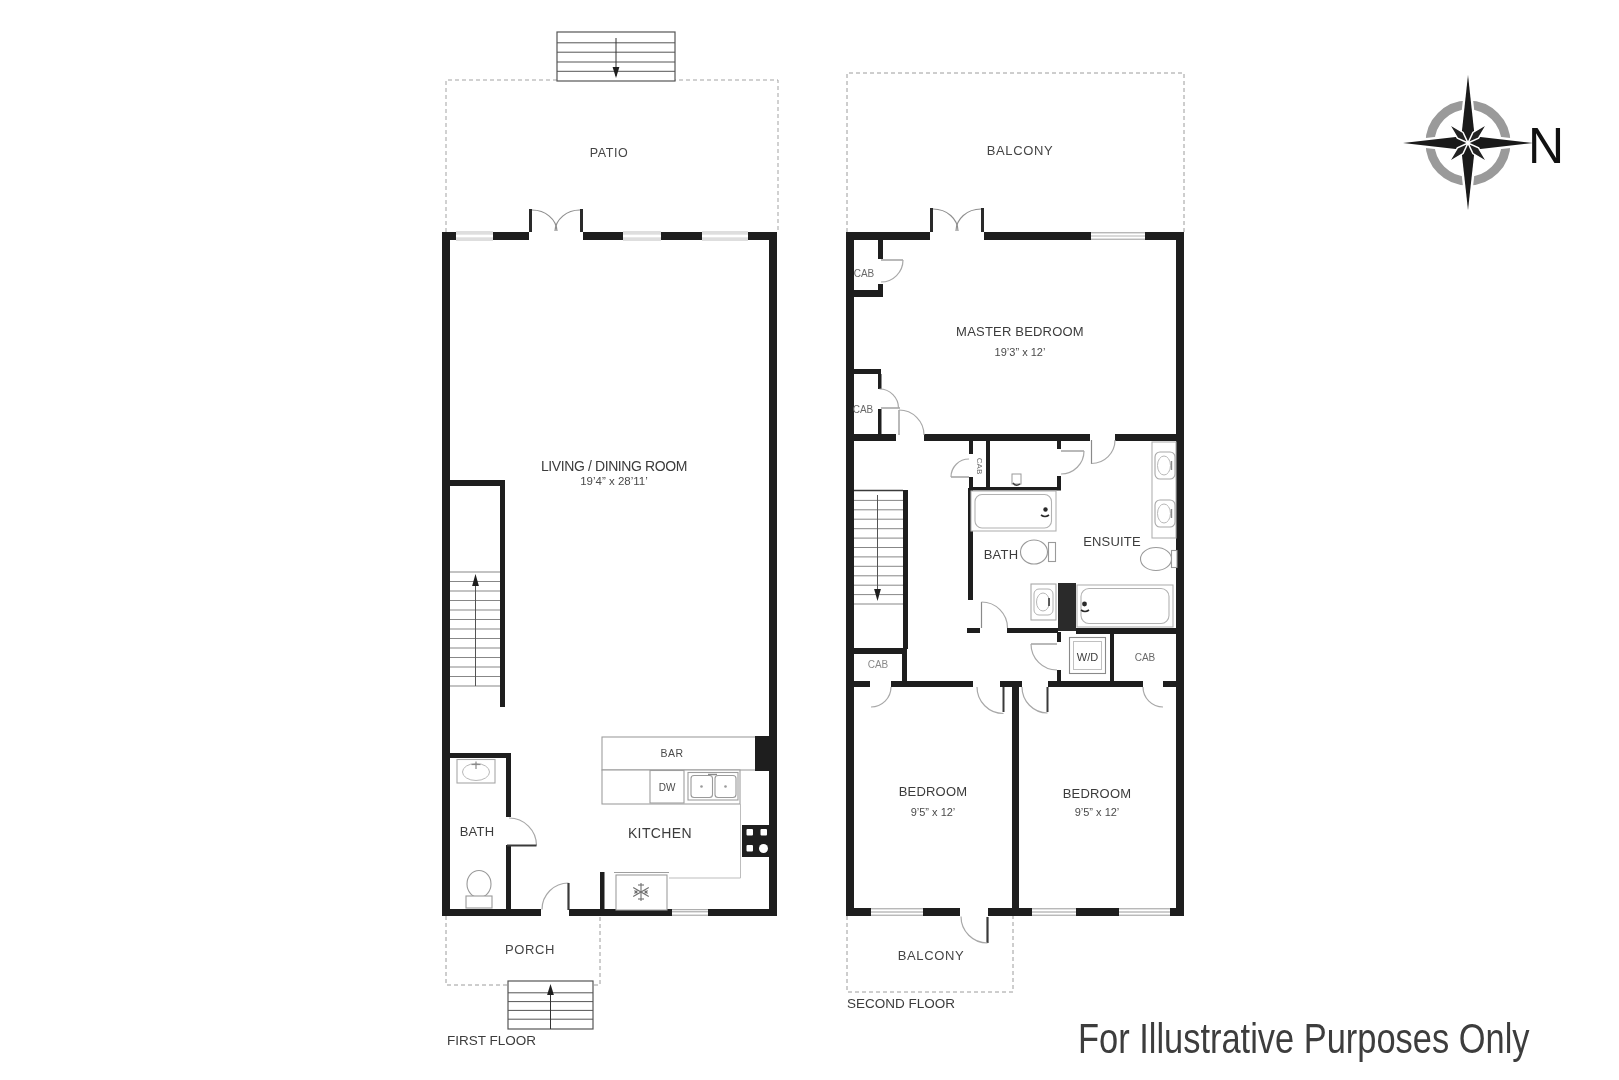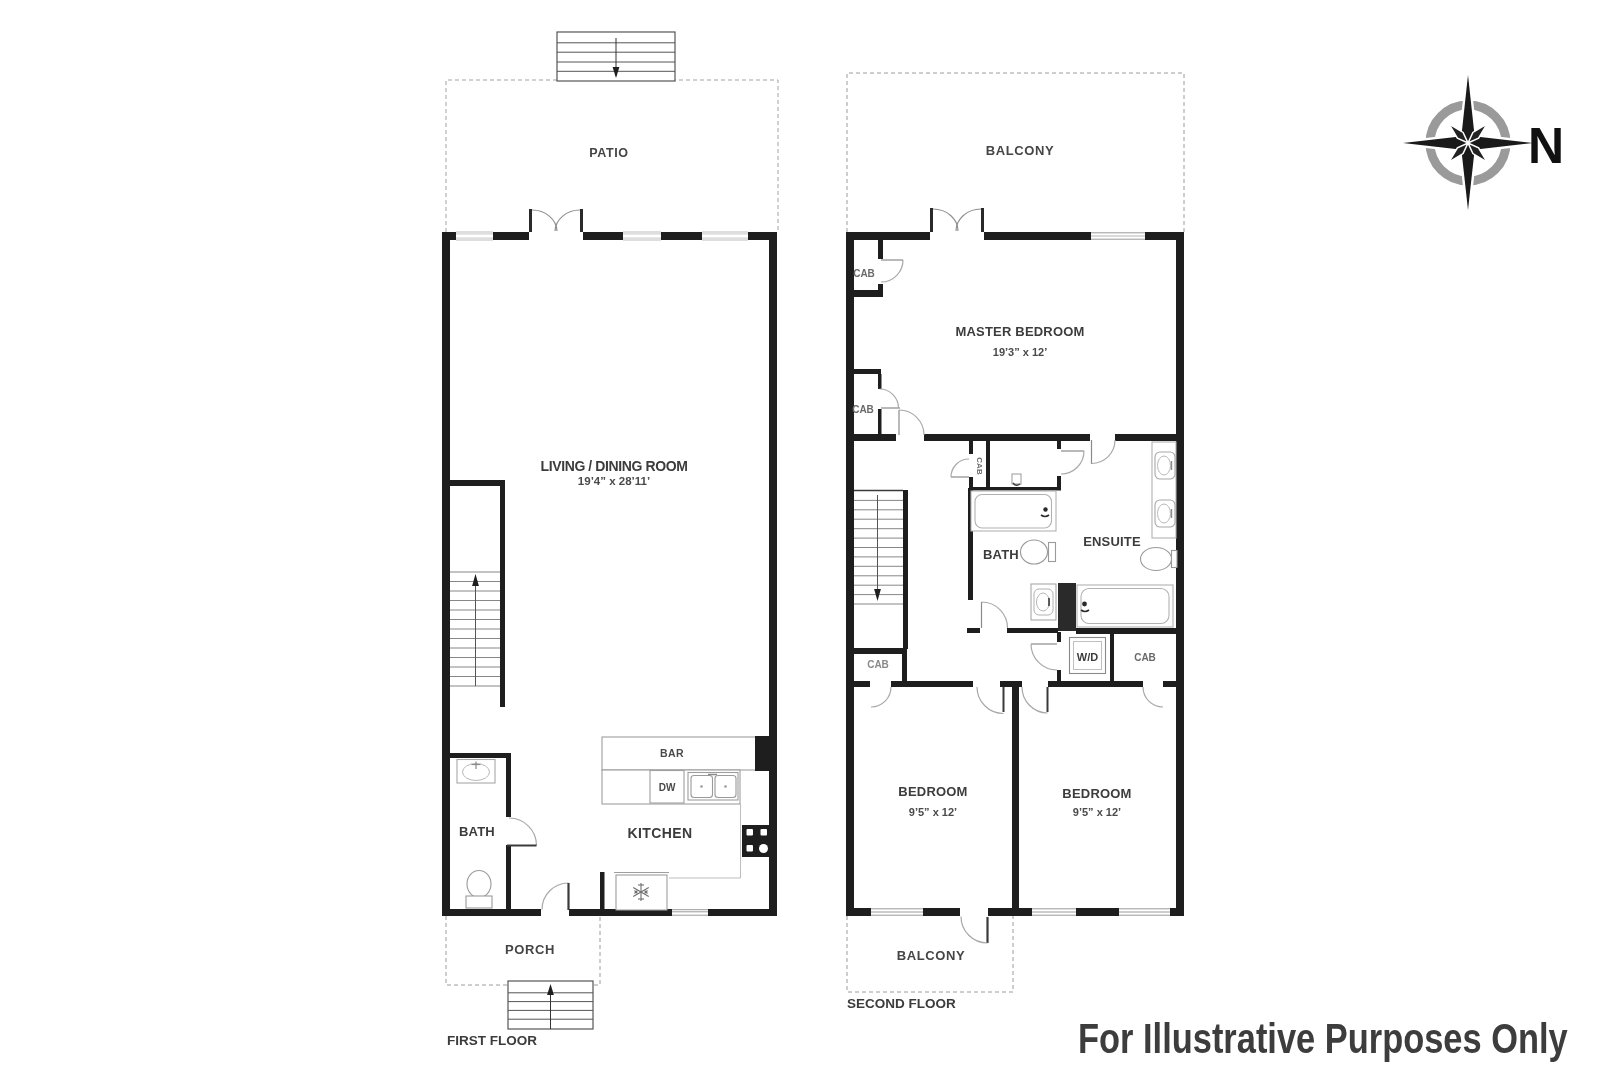--- a/index.html
+++ b/index.html
@@ -1,17 +1,17 @@
 <!DOCTYPE html>
 <html><head>
 <meta charset="utf-8">
 <style>
   html,body{margin:0;padding:0;background:#ffffff;}
   #canvas{position:relative;width:1619px;height:1080px;background:#ffffff;overflow:hidden;
-          font-family:"Liberation Sans", sans-serif;font-weight:bold;}
+          font-family:"Liberation Sans", sans-serif;}
   svg text{font-family:"Liberation Sans", sans-serif;}
 </style>
 </head>
 <body>
 <div id="canvas">
 <svg width="1619" height="1080" viewBox="0 0 1619 1080">
 <g id="first-floor">
 
 <g>
 <polyline points="446,232 446,80 778,80 778,232" fill="none" stroke="#a3a3a3" stroke-width="1" stroke-dasharray="4,3"></polyline>

